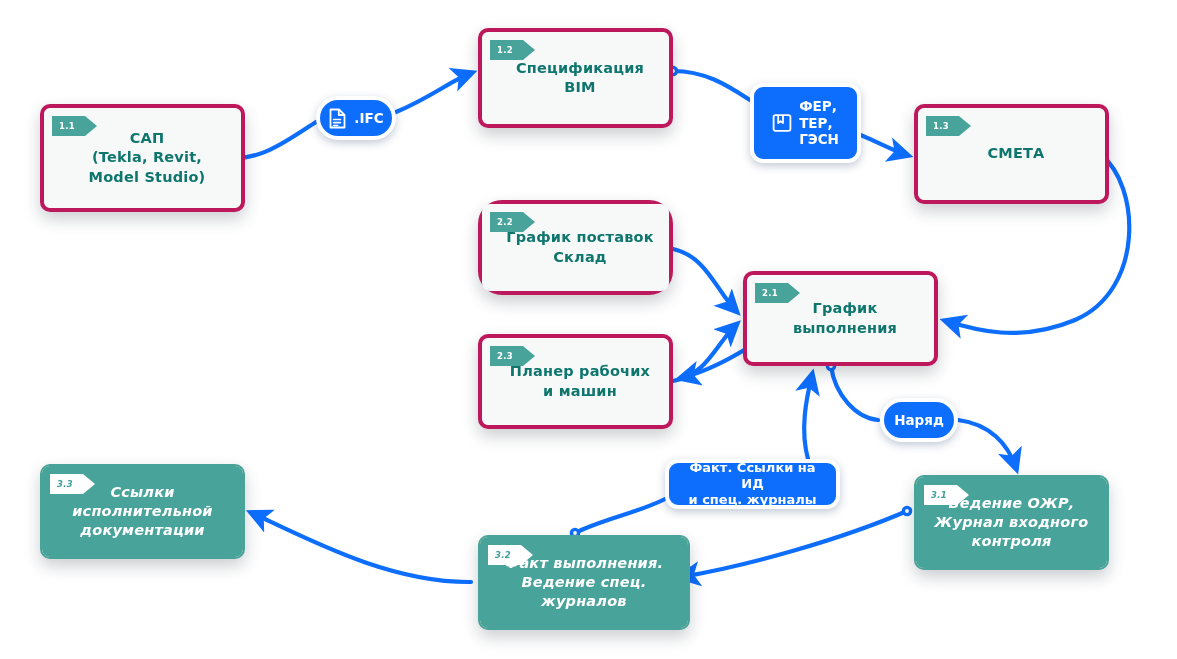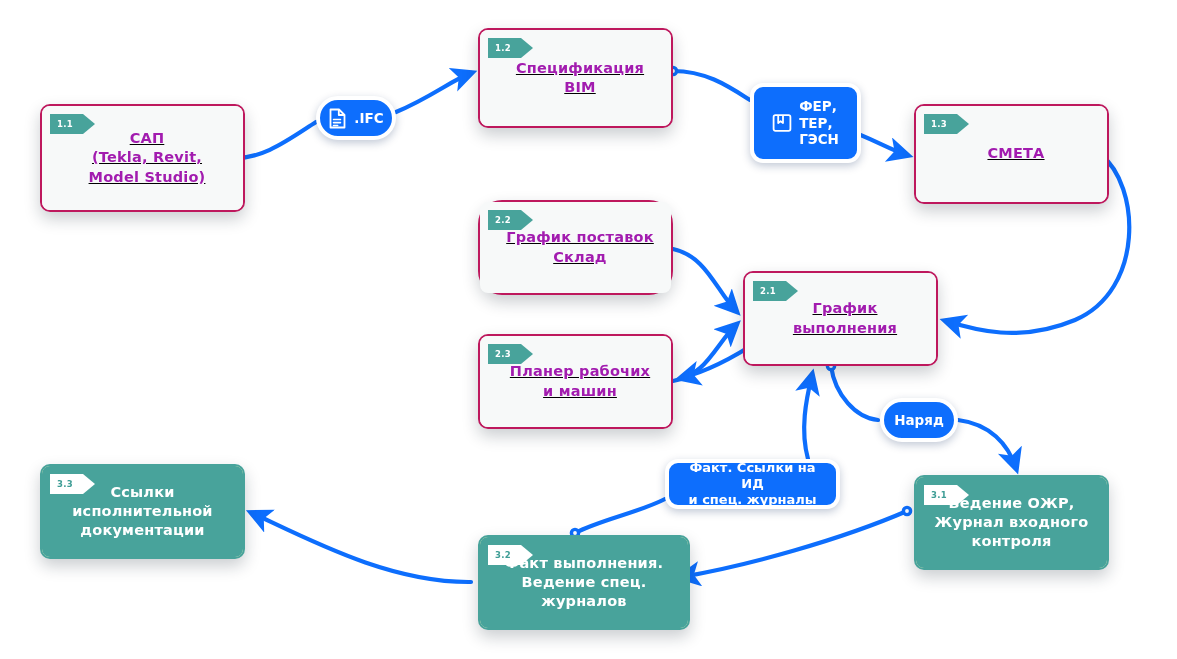--- a/index.html
+++ b/index.html
@@ -9,23 +9,23 @@
 
   svg#wires{position:absolute;left:0;top:0;width:1177px;height:659px;
             pointer-events:none;}
 
   .node{position:absolute;box-sizing:border-box;border-radius:10px;
         box-shadow:0 7px 16px rgba(20,30,45,.22);
         display:flex;align-items:center;justify-content:center;}
   .node .inner{width:100%;height:100%;box-sizing:border-box;
         border-radius:8px;display:flex;align-items:center;
         justify-content:center;text-align:center;padding:8px 12px;}
-  .node.light{background:#f7f9f9;border:2px solid #be185d;text-decoration:underline;}
-  .node.light .inner{background:#f7f9f9;color:#a21caf;padding-left:21px;}
-  .node.solid{background:#fef9c3;border:2px solid #48a39b;}
+  .node.light{background:#f7f9f9;border:4px solid #be185d;}
+  .node.light .inner{background:#f7f9f9;color:#0f766e;padding-left:21px;}
+  .node.solid{background:#fef9c3;border:2px solid #48a39b;font-style:italic;}
   .node.solid .inner{background:#48a39b;color:#ffffff;}
   .node .label{font-size:14.5px;font-weight:bold;line-height:1.33;
                letter-spacing:.2px;white-space:pre-line;}
 
   .tag{position:absolute;left:8px;top:8px;height:20px;min-width:38px;
        display:flex;align-items:center;padding-left:7px;box-sizing:border-box;
        font-size:8.5px;font-weight:bold;letter-spacing:.3px;}
   .tag .flag{position:absolute;left:0;top:0;height:20px;width:45px;}
   .tag .txt{position:relative;z-index:2;}
   .tag.teal .txt{color:#ffffff;}

